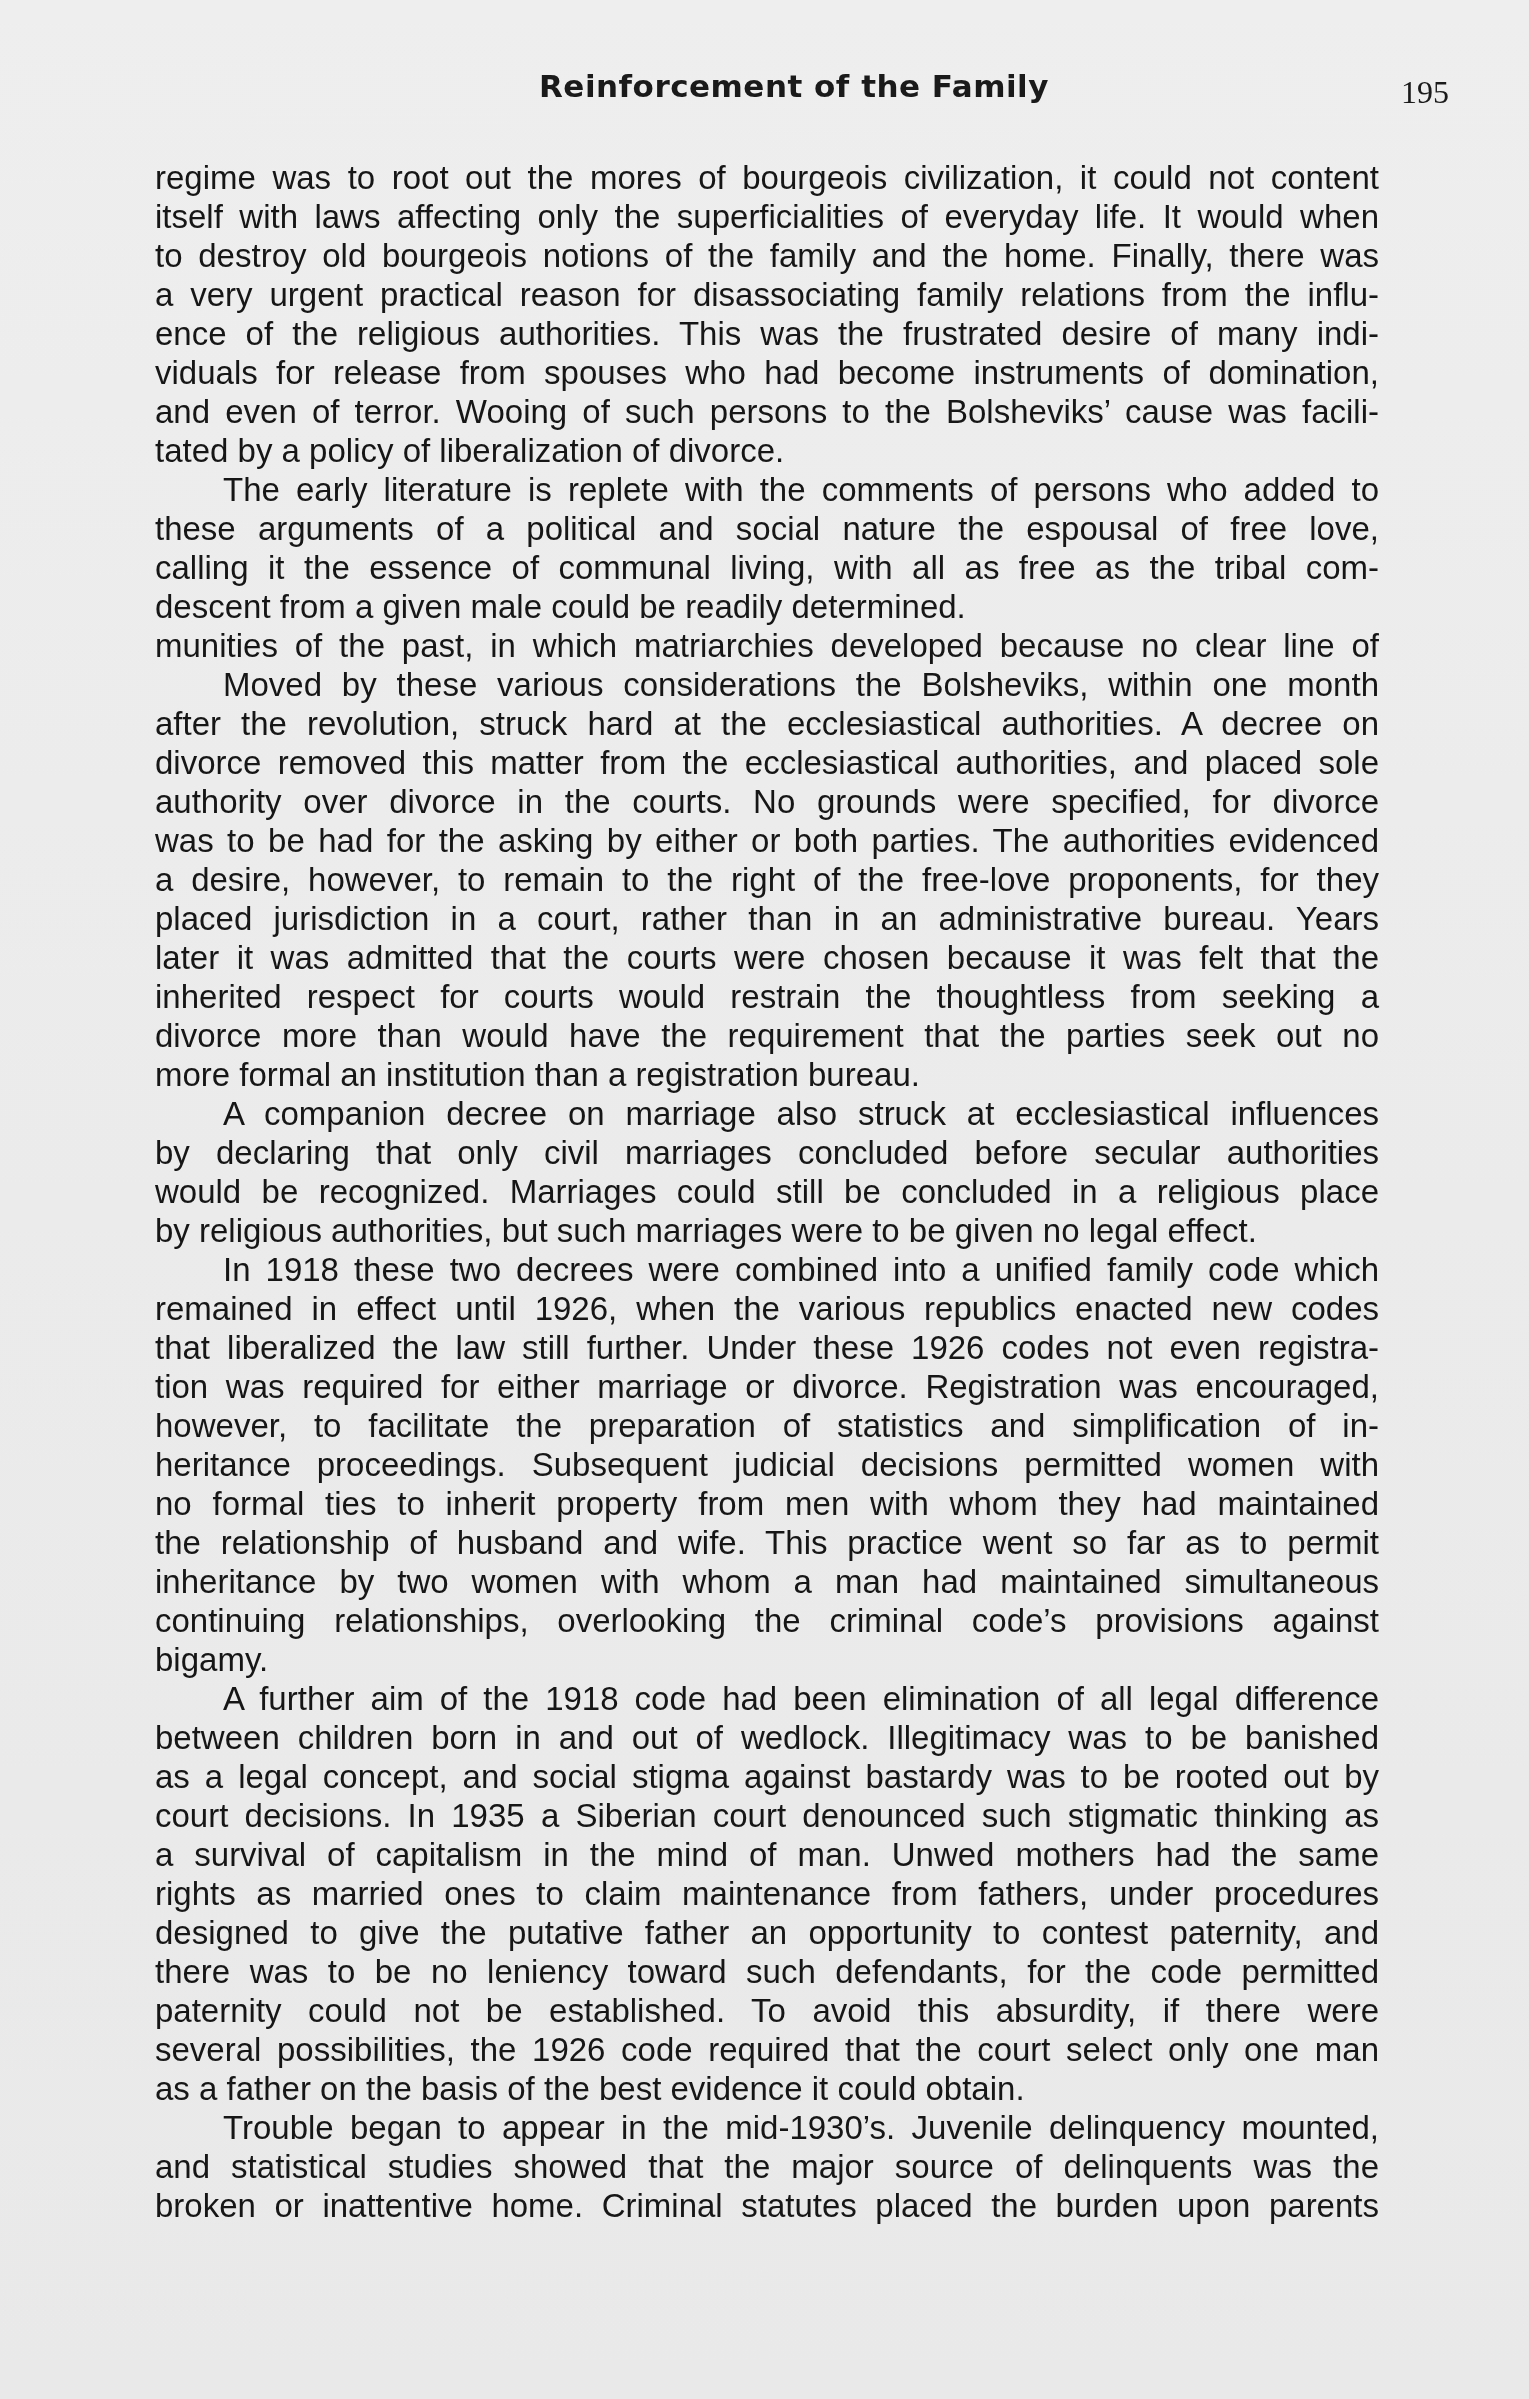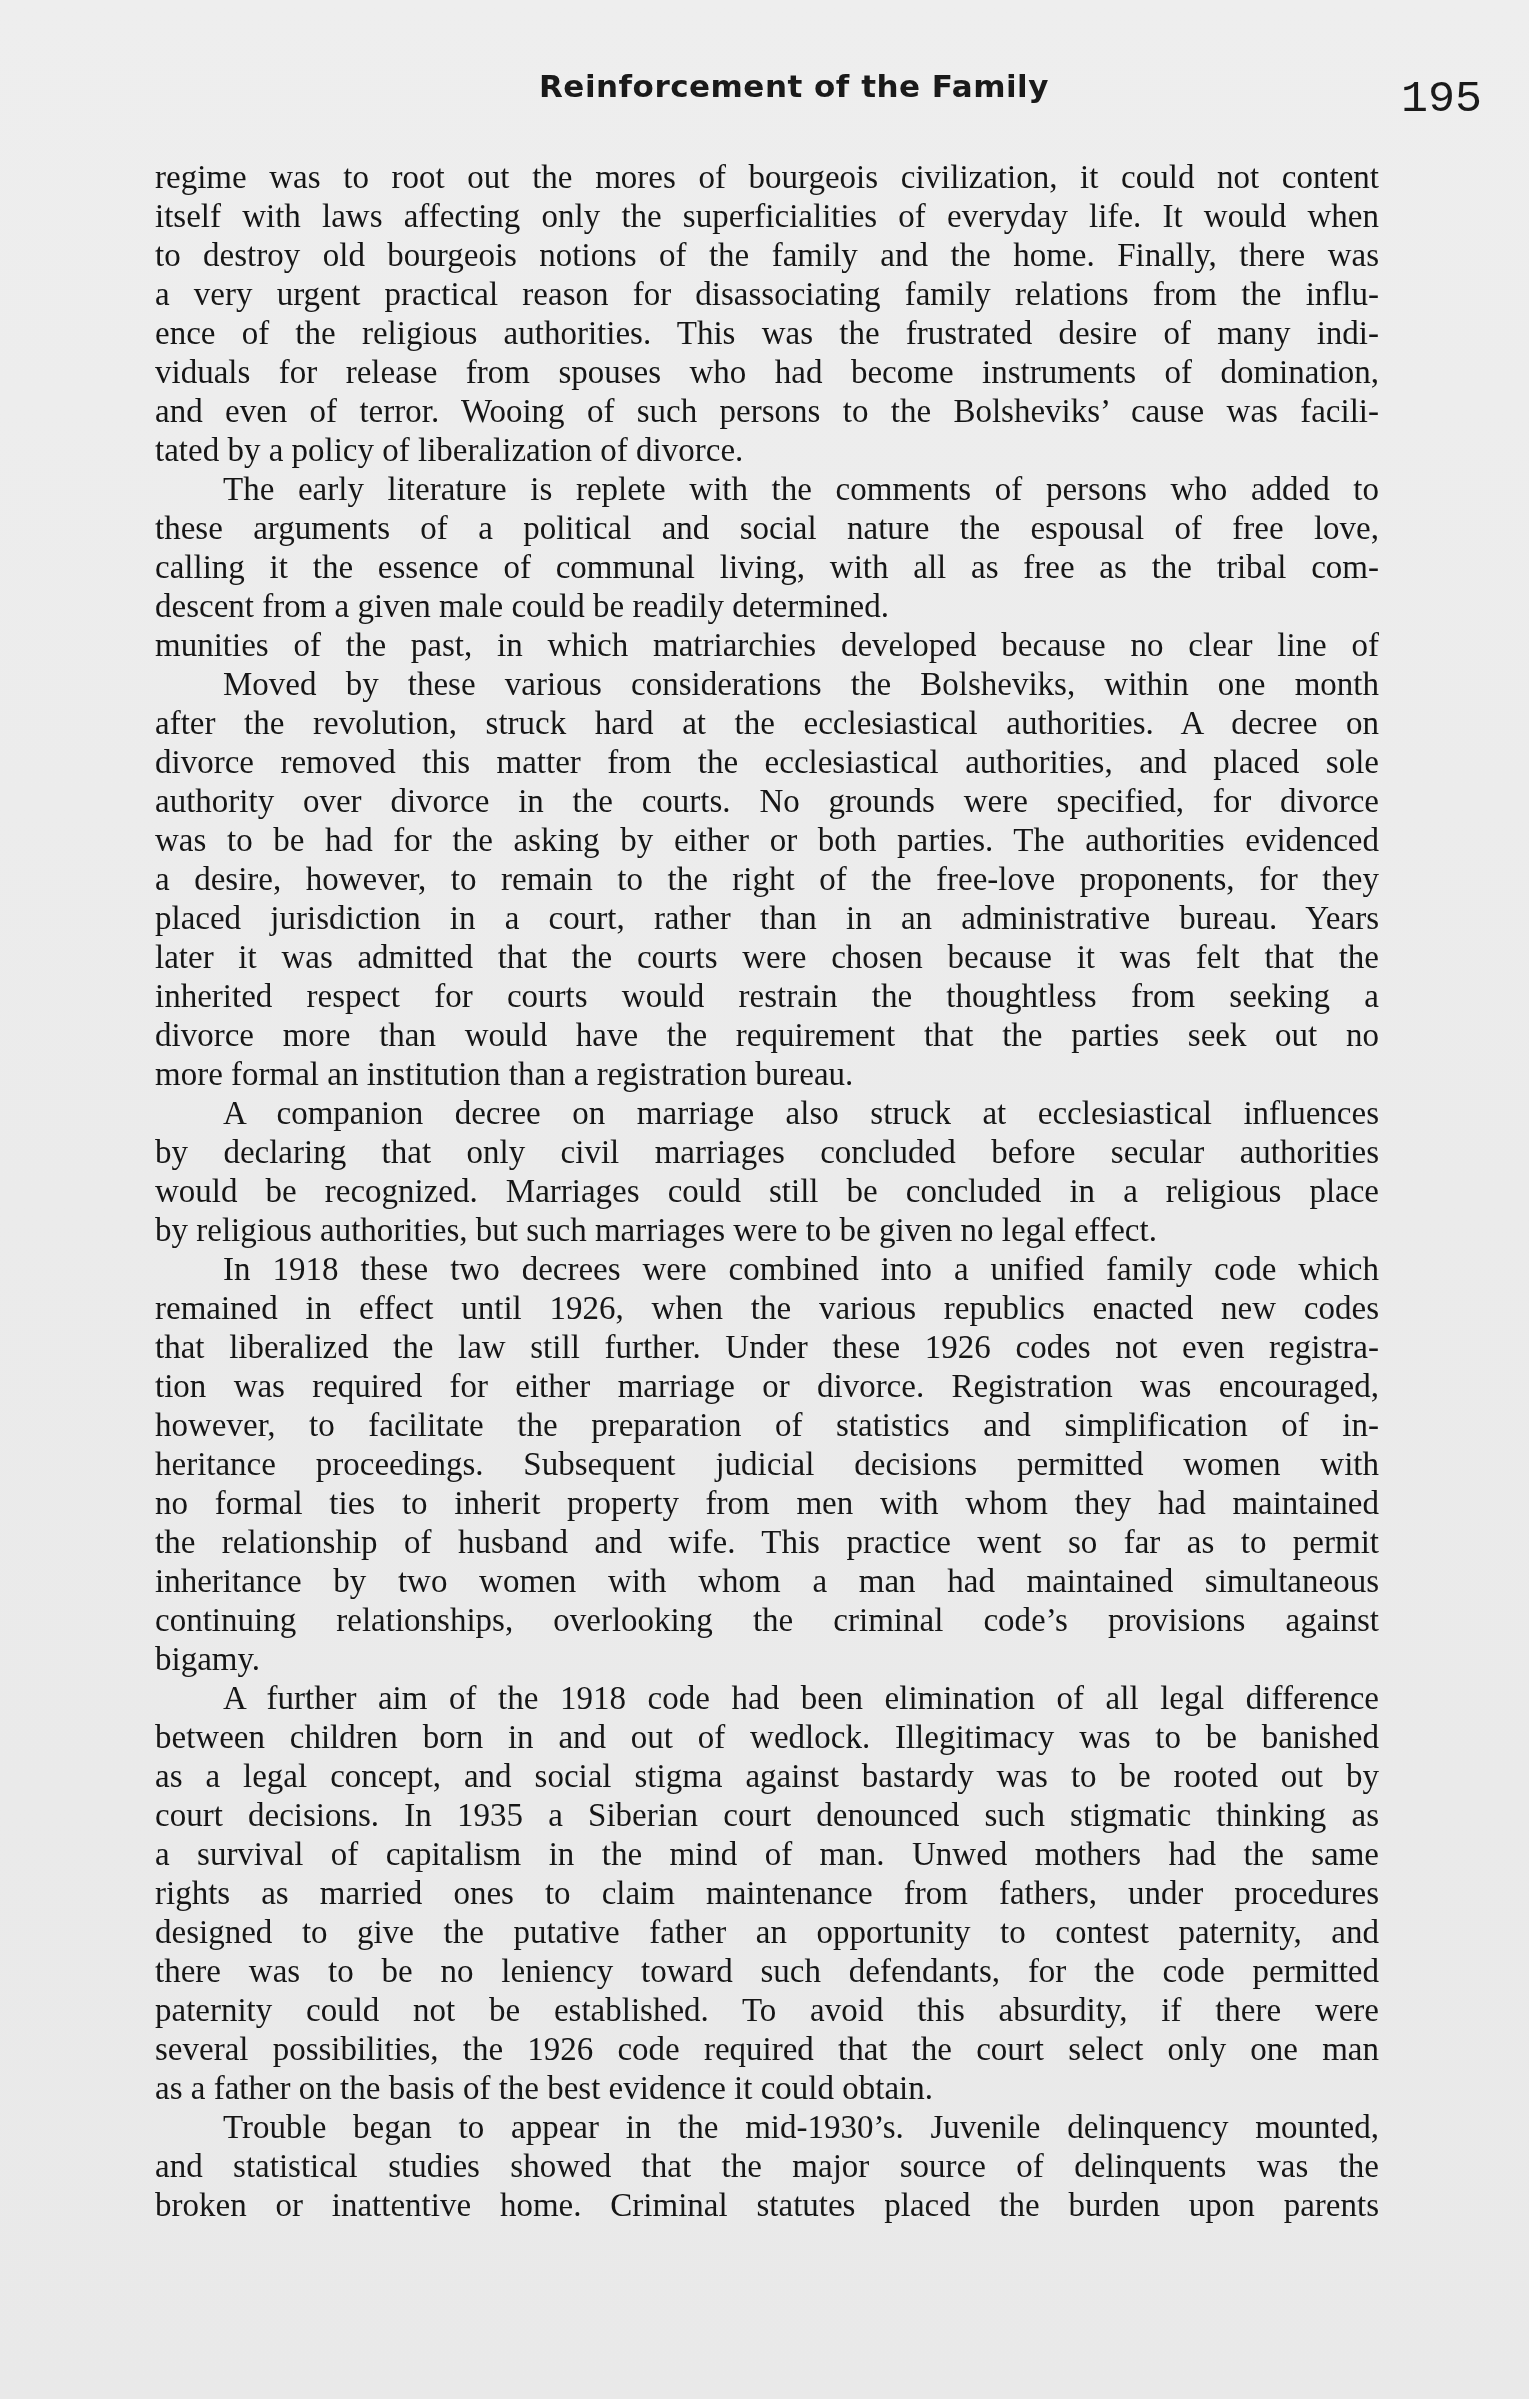--- a/index.html
+++ b/index.html
@@ -35,30 +35,30 @@
       font-family: "DejaVu Sans", sans-serif;
       font-size: 31px;
       font-weight: 600;
       color: #1a1a1a;
       letter-spacing: 0.5px;
     }
     .page-number {
       position: absolute;
       left: 1401px;
       top: 5.6px;
-      font-family: Liberation Mono, monospace;
-      font-size: 45px;
+      font-family: Liberation Serif, serif;
+      font-size: 32px;
       color: #1a1a1a;
     }
     .body-text {
       position: absolute;
       left: 155px;
       top: 158px;
       width: 1224px;
-      font-family: Liberation Serif, serif;
+      font-family: Liberation Sans, sans-serif;
       font-size: 33px;
       color: #161616;
     }
     .line {
       display: block;
       height: 39px;
       line-height: 39px;
       white-space: nowrap;
       text-align: justify;
       text-align-last: justify;

